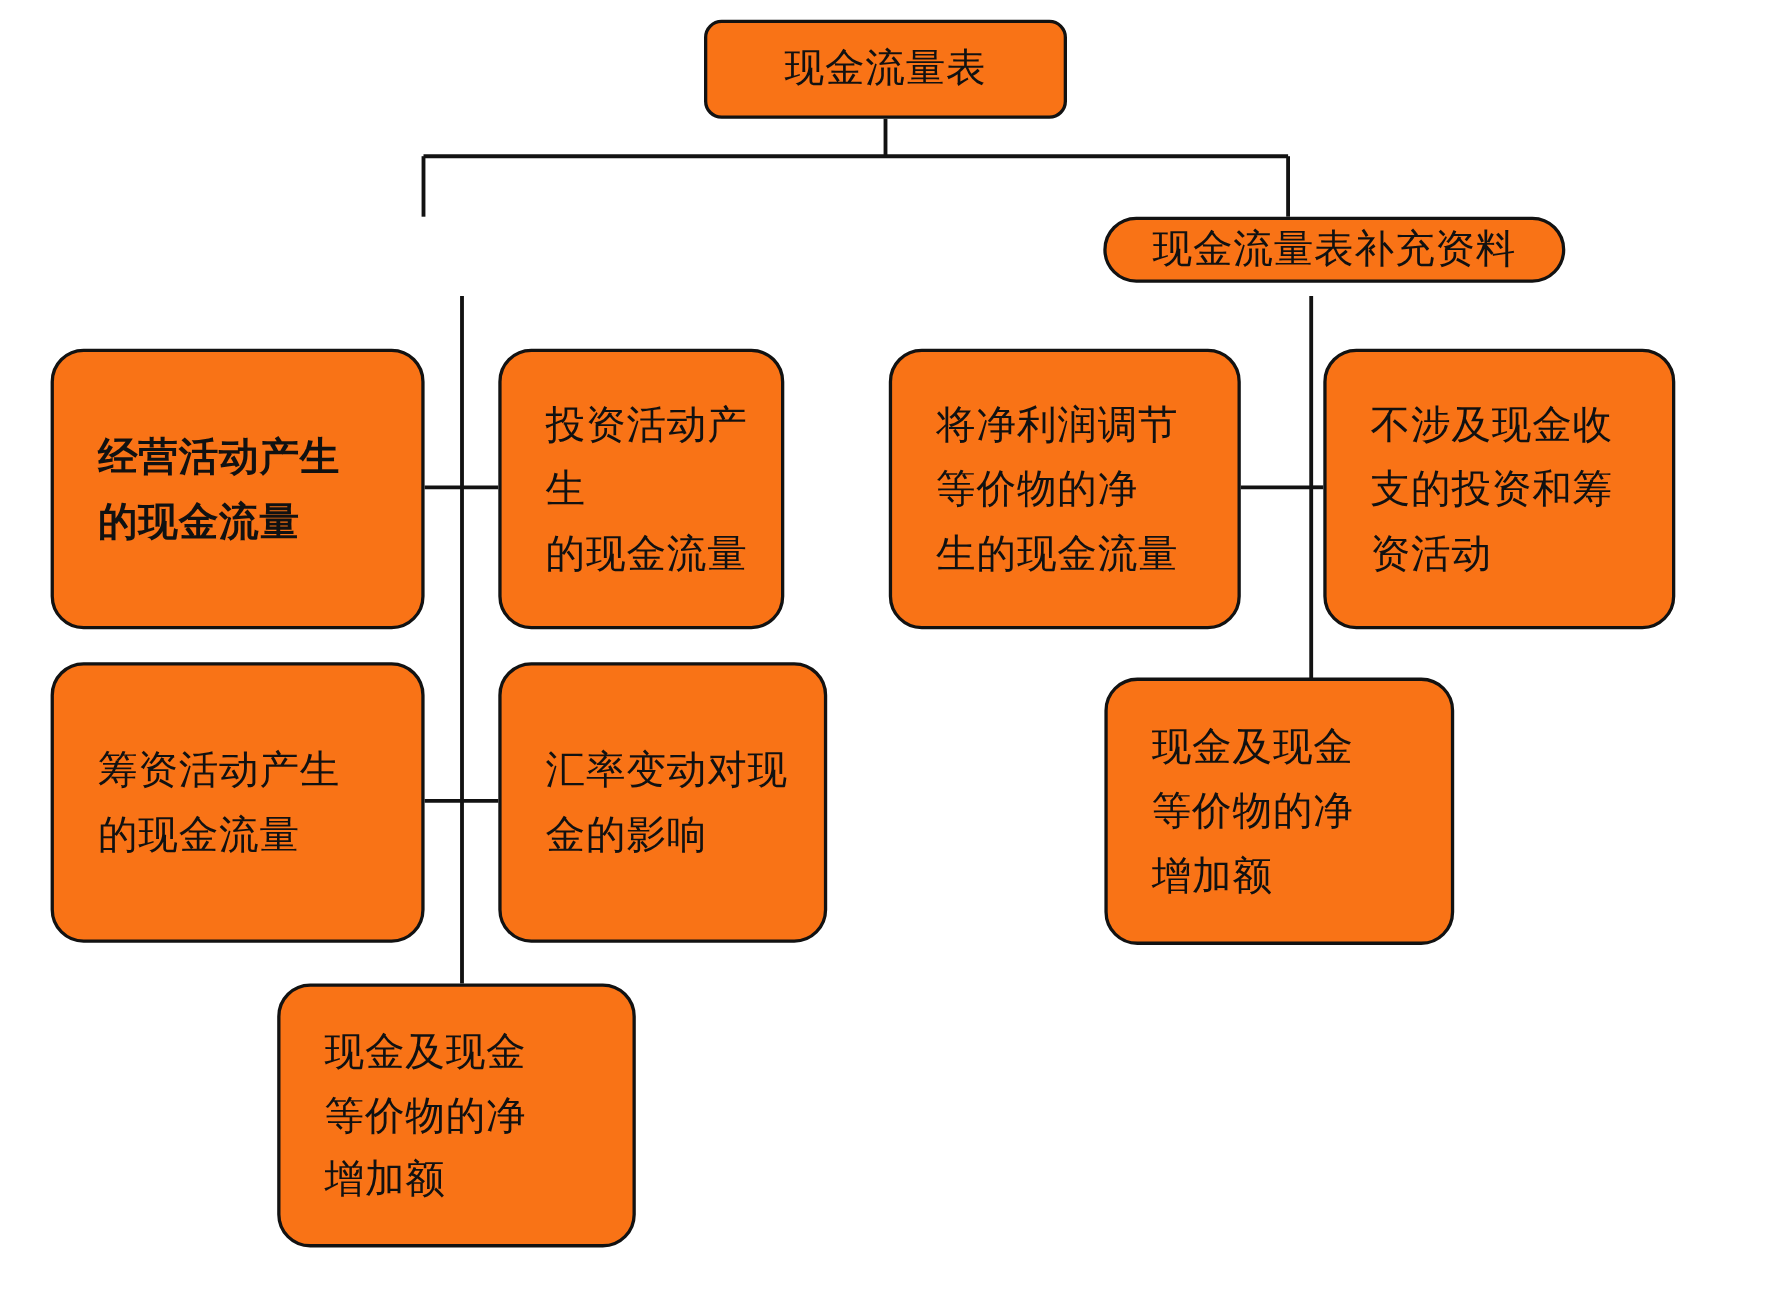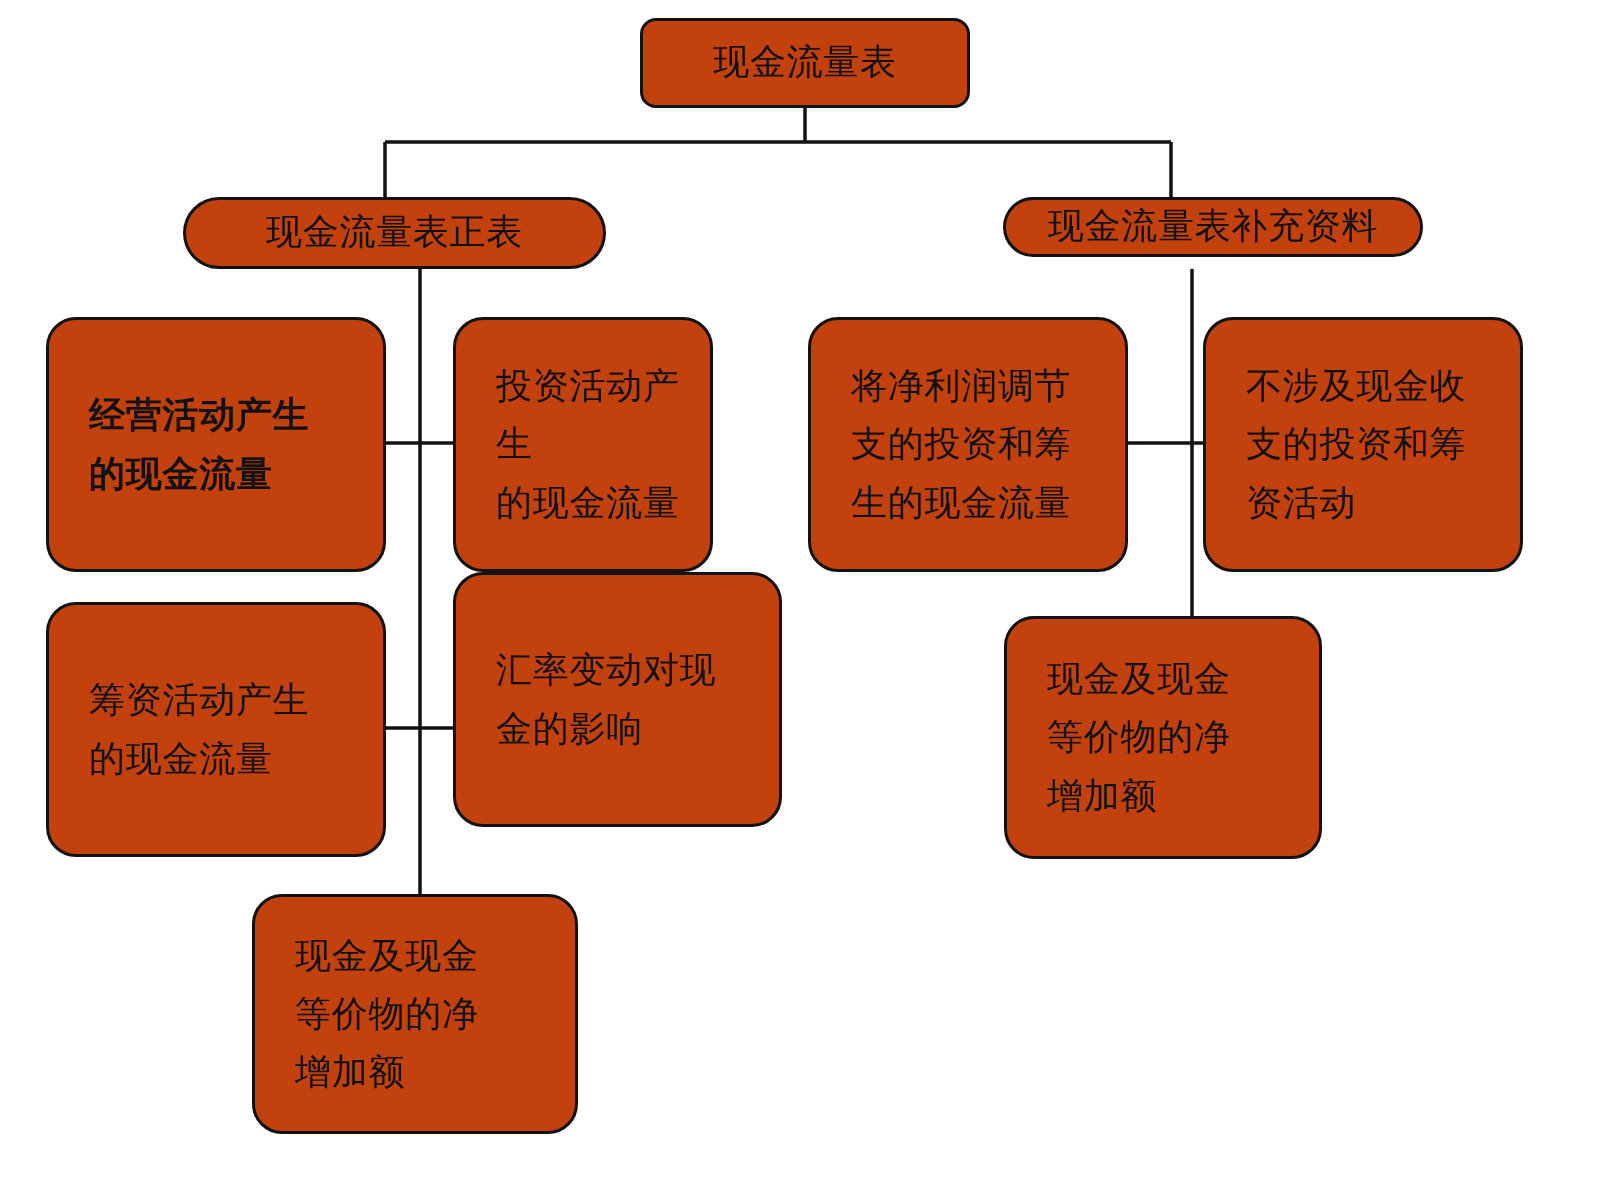--- a/index.html
+++ b/index.html
@@ -22,21 +22,21 @@
     left: 0;
     top: 0;
     width: 1608px;
     height: 1192px;
   }
   .node {
     position: absolute;
     box-sizing: border-box;
     border: 3px solid #121212;
     border-radius: 30px;
-    background: #c2410c;
+    background: #f97316;
     display: flex;
     align-items: center;
     z-index: 2;
   }
   .node-label {
     display: block;
     width: 100%;
     color: #111111;
     letter-spacing: 0.02em;
     white-space: pre-line;
@@ -65,21 +65,21 @@
   }
 
   
   #node-root        { left: 640px;  top: 18px;   width: 330px; height: 90px;  border-radius: 16px; }
   #node-main        { left: 183px;  top: 197px;  width: 423px; height: 72px;  border-radius: 36px; }
   #node-supp        { left: 1003px;  top: 197px;  width: 420px; height: 60px;  border-radius: 36px; font-family: Liberation Serif, serif; }
 
   #node-operating   { left: 46px;   top: 317px;  width: 340px; height: 255px; font-weight: bold; }
   #node-investing   { left: 453px;  top: 317px;  width: 260px; height: 255px; }
   #node-financing   { left: 46px;   top: 602px;  width: 340px; height: 255px; }
-  #node-fx          { left: 453px;  top: 572px;  width: 329px; height: 255px; align-items: center; }
+  #node-fx          { left: 453px;  top: 602px;  width: 299px; height: 255px; align-items: center; }
   #node-netincrease { left: 252px;  top: 894px;  width: 326px; height: 240px; }
 
   #node-reconcile   { left: 808px;  top: 317px;  width: 320px; height: 255px; }
   #node-noncash     { left: 1203px; top: 317px;  width: 320px; height: 255px; justify-content: center; }
   #node-netincrease2{ left: 1004px; top: 616px;  width: 318px; height: 243px; }
 </style>
 </head>
 <body>
 
 <div id="canvas">
@@ -106,23 +106,20 @@
 
       <line x1="1128" y1="443" x2="1192" y2="443"></line>
       <line x1="1192" y1="443" x2="1203" y2="443"></line>
     </g>
   </svg>
 
   <div class="node single" id="node-root">
     <span class="node-label">现金流量表</span>
   </div>
 
-  <div class="node single" id="node-main">
-    <span class="node-label">现金流量表正表</span>
-  </div>
 
   <div class="node single" id="node-supp">
     <span class="node-label">现金流量表补充资料</span>
   </div>
 
   <div class="node leaf l3" id="node-operating">
     <span class="node-label">经营活动产生
 的现金流量</span>
   </div>
 
@@ -142,21 +139,21 @@
   </div>
 
   <div class="node leaf l3" id="node-netincrease">
     <span class="node-label">现金及现金
 等价物的净
 增加额</span>
   </div>
 
   <div class="node leaf l3" id="node-reconcile">
     <span class="node-label">将净利润调节
-支的投资和筹
+等价物的净
 生的现金流量</span>
   </div>
 
   <div class="node leaf l3" id="node-noncash">
     <span class="node-label">不涉及现金收
 支的投资和筹
 资活动</span>
   </div>
 
   <div class="node leaf l3" id="node-netincrease2">

